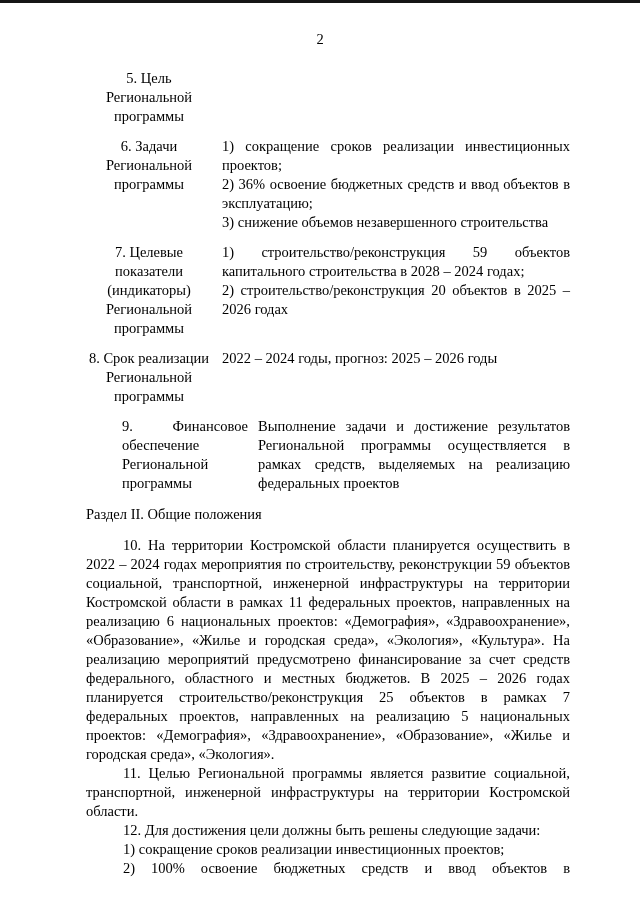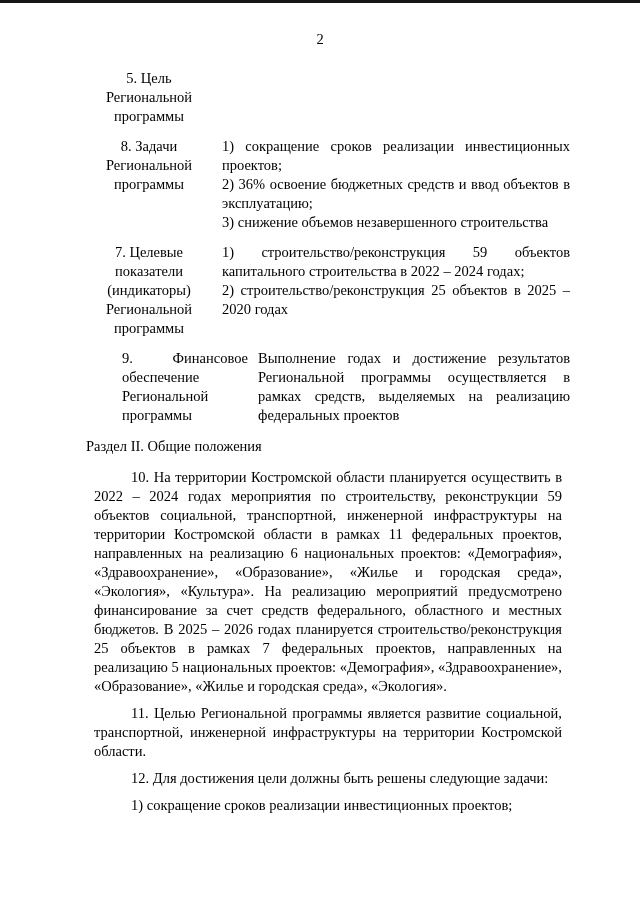--- a/index.html
+++ b/index.html
@@ -53,21 +53,21 @@
   .value-line {
     text-align: justify;
   }
   .section-heading {
     text-align: left;
     margin: 12px 0 12px 0;
   }
   .para {
     text-align: justify;
     text-indent: 37px;
-    margin: 8px;
+    margin: 0;
   }
   .para.force-last {
     text-align-last: justify;
   }
 </style>
 </head>
 <body>
 
 <div class="page">
 
@@ -77,48 +77,55 @@
 
   <div class="content">
 
     <div class="ptable">
 
       <div class="row">
         <div class="cell-label">5. Цель Региональной программы</div>
       </div>
 
       <div class="row">
-        <div class="cell-label">8. Задачи Региональной программы</div>
+        <div class="cell-label">6. Задачи Региональной программы</div>
         <div class="cell-value">
           <div class="value-line">1) сокращение сроков реализации инвестиционных проектов;</div>
           <div class="value-line">2) 36% освоение бюджетных средств и ввод объектов в эксплуатацию;</div>
           <div class="value-line">3) снижение объемов незавершенного строительства</div>
         </div>
       </div>
 
       <div class="row">
         <div class="cell-label">7. Целевые показатели (индикаторы) Региональной программы</div>
         <div class="cell-value">
-          <div class="value-line">1) строительство/реконструкция 59 объектов капитального строительства в 2022 – 2024 годах;</div>
-          <div class="value-line">2) строительство/реконструкция 25 объектов в 2025 – 2020 годах</div>
+          <div class="value-line">1) строительство/реконструкция 59 объектов капитального строительства в 2028 – 2024 годах;</div>
+          <div class="value-line">2) строительство/реконструкция 20 объектов в 2025 – 2026 годах</div>
         </div>
       </div>
 
+      <div class="row">
+        <div class="cell-label">8. Срок реализации Региональной программы</div>
+        <div class="cell-value">
+          <div class="value-line">2022 – 2024 годы, прогноз: 2025 – 2026 годы</div>
+        </div>
+      </div>
 
       <div class="row">
         <div class="cell-label justify">9. Финансовое обеспечение Региональной программы</div>
         <div class="cell-value">
-          <div class="value-line">Выполнение годах и достижение результатов Региональной программы осуществляется в рамках средств, выделяемых на реализацию федеральных проектов</div>
+          <div class="value-line">Выполнение задачи и достижение результатов Региональной программы осуществляется в рамках средств, выделяемых на реализацию федеральных проектов</div>
         </div>
       </div>
 
     </div>
 
     <div class="section-heading">Раздел II. Общие положения</div>
 
     <p class="para">10. На территории Костромской области планируется осуществить в 2022 – 2024 годах мероприятия по строительству, реконструкции 59 объектов социальной, транспортной, инженерной инфраструктуры на территории Костромской области в рамках 11 федеральных проектов, направленных на реализацию 6 национальных проектов: «Демография», «Здравоохранение», «Образование», «Жилье и городская среда», «Экология», «Культура». На реализацию мероприятий предусмотрено финансирование за счет средств федерального, областного и местных бюджетов. В 2025 – 2026 годах планируется строительство/реконструкция 25 объектов в рамках 7 федеральных проектов, направленных на реализацию 5 национальных проектов: «Демография», «Здравоохранение», «Образование», «Жилье и городская среда», «Экология».</p>
     <p class="para">11. Целью Региональной программы является развитие социальной, транспортной, инженерной инфраструктуры на территории Костромской области.</p>
     <p class="para">12. Для достижения цели должны быть решены следующие задачи:</p>
     <p class="para">1) сокращение сроков реализации инвестиционных проектов;</p>
+    <p class="para force-last">2) 100% освоение бюджетных средств и ввод объектов в</p>
 
   </div>
 
 </div>
 
 </body></html>

